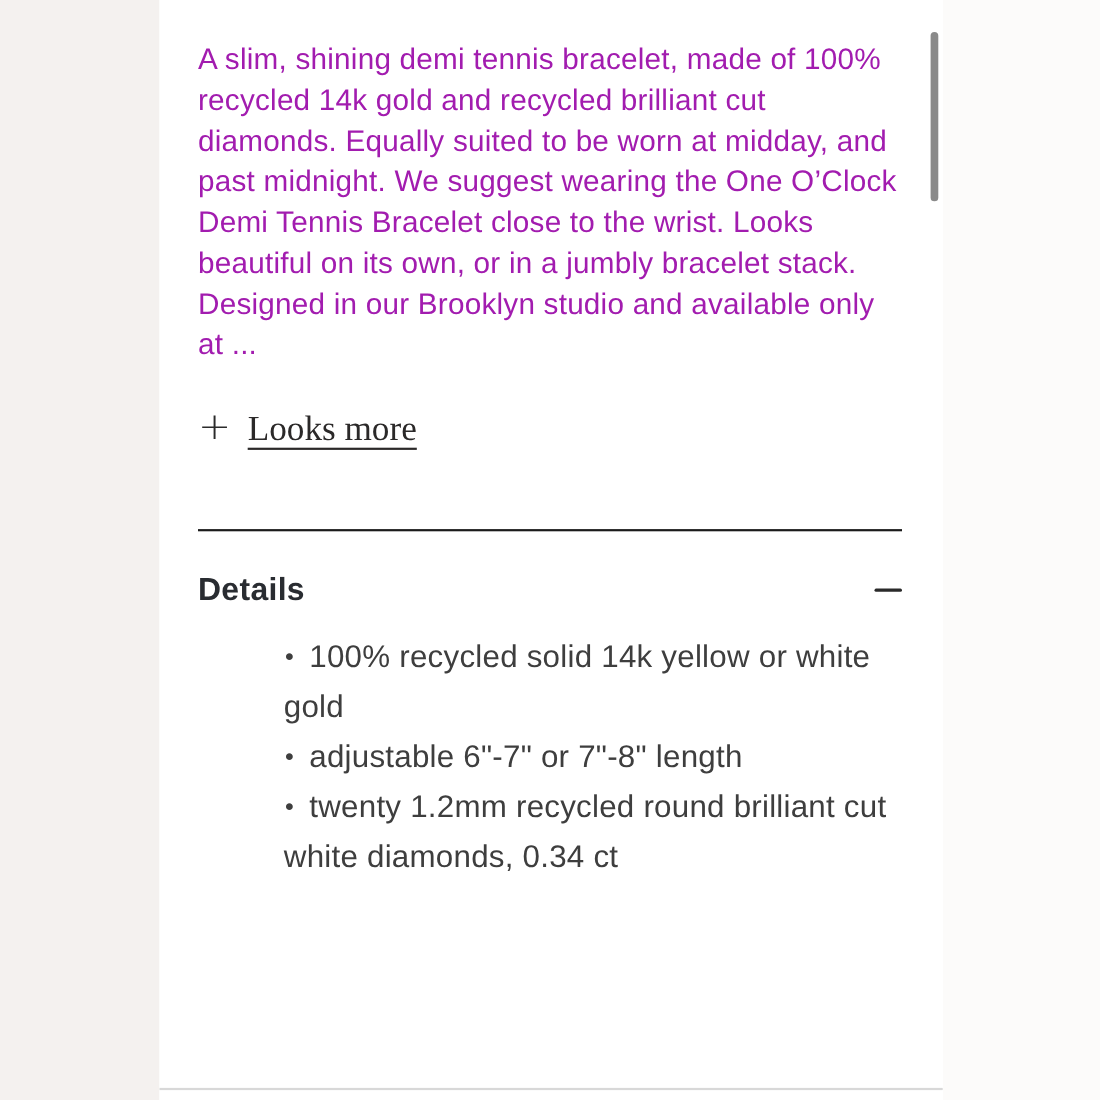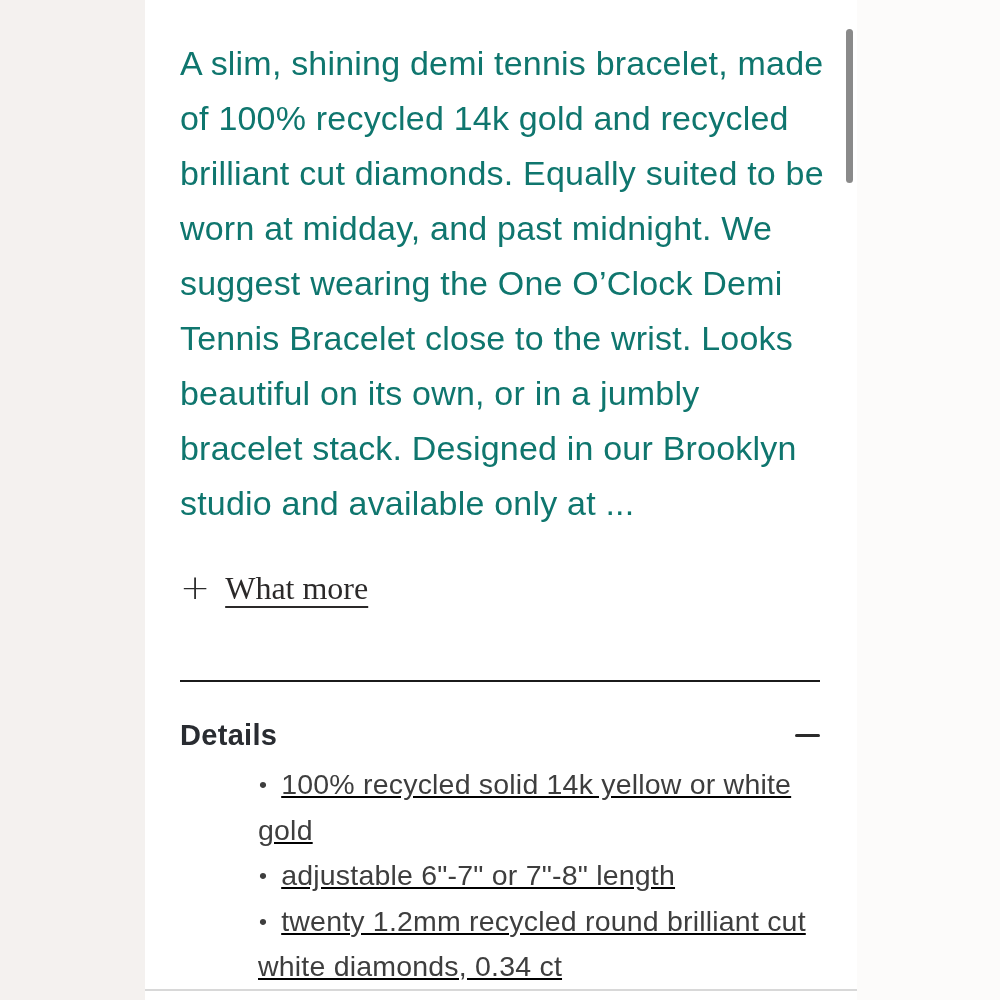--- a/index.html
+++ b/index.html
@@ -35,24 +35,24 @@
     font-weight: 500;
     font-size: 47px;
     letter-spacing: -0.5px;
     color: #2e2b2b;
     line-height: 52px;
   }
 
   .love-paragraph {
     margin-top: 22px;
     width: 645px;
-    font-size: 34px;
-    line-height: 55px;
+    font-size: 27px;
+    line-height: 37px;
     letter-spacing: 0.2px;
-    color: #0f766e;
+    color: #a21caf;
   }
 
   .read-more {
     margin-top: 36px;
     height: 42px;
     display: flex;
     align-items: center;
     gap: 15px;
     cursor: pointer;
     width: max-content;
@@ -97,24 +97,23 @@
     color: #292c31;
   }
   .minus-icon {
     width: 25px;
     height: 3px;
     background: #2a2a2a;
     border-radius: 2px;
   }
 
   .details-list {
-    margin-top: 10px;
+    margin-top: 22px;
     margin-left: 78px;
     list-style: none;
-    text-decoration: underline;
   }
   .details-list li {
     max-width: 555px;
     font-size: 28.5px;
     line-height: 45.5px;
     letter-spacing: 0.2px;
     color: #3e3e3e;
   }
   .bullet {
     display: inline-block;
@@ -149,21 +148,21 @@
 
   <div class="margin-left"></div>
 
   <div class="panel">
 
 
     <p class="love-paragraph">A slim, shining demi tennis bracelet, made of 100% recycled 14k gold and recycled brilliant cut diamonds. Equally suited to be worn at midday, and past midnight. We suggest wearing the One O’Clock Demi Tennis Bracelet close to the wrist. Looks beautiful on its own, or in a jumbly bracelet stack. Designed in our Brooklyn studio and available only at ...</p>
 
     <div class="read-more">
       <span class="plus-icon">+</span>
-      <span class="read-more-label">What more</span>
+      <span class="read-more-label">Looks more</span>
     </div>
 
     <div class="dark-divider"></div>
 
     <div class="details-header">
       <span class="details-title">Details</span>
       <span class="minus-icon"></span>
     </div>
 
     <ul class="details-list">

